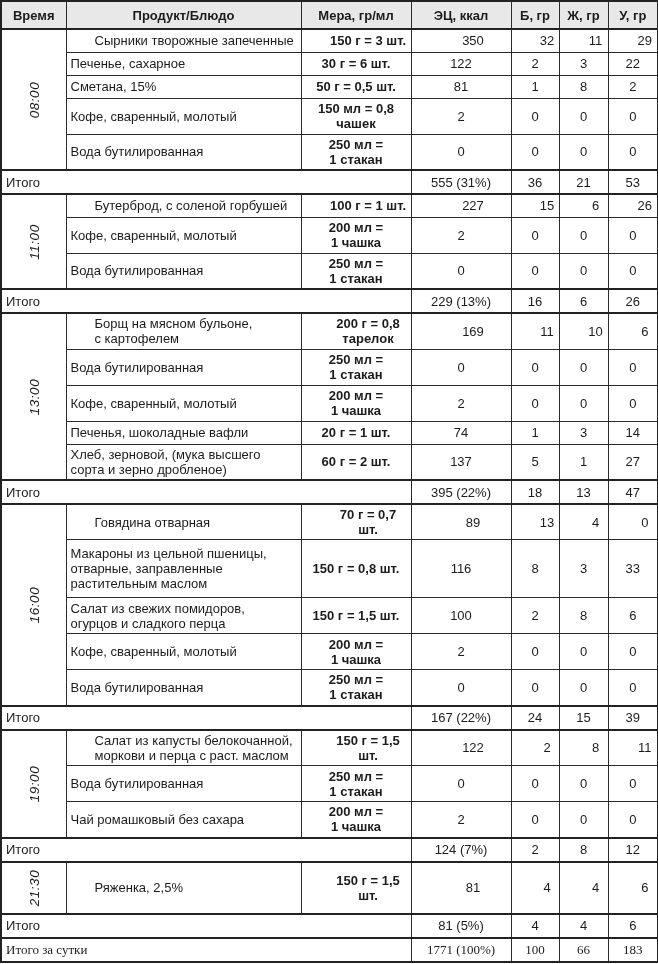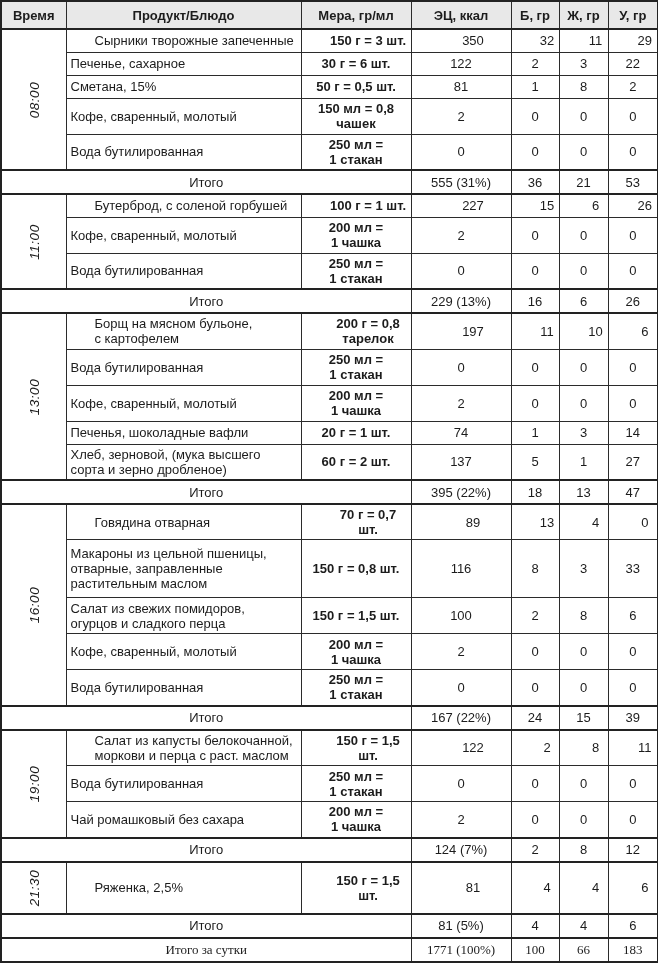--- a/index.html
+++ b/index.html
@@ -80,21 +80,20 @@
     border-top: 2px solid #222222;
     border-bottom: 2px solid #222222;
     height: 24px;
   }
   tr.grand-total-row > td {
     border-top: 2px solid #222222;
     height: 24px;
     font-family: Liberation Serif, serif;
   }
   td.total-label {
-    text-align: center;
     margin-top: 47px;
   }
 </style>
 </head>
 <body>
 
 <div class="page">
   <table class="diet">
     <colgroup>
       <col style="width:65px">
@@ -206,21 +205,21 @@
           <td class="num">26</td>
         </tr>
         <tr class="r-lines-2 section-start">
           <td class="time-cell" rowspan="5">
             <span class="time-text">13:00</span>
           </td>
           <td class="product">Борщ на мясном бульоне,
 с  картофелем</td>
           <td class="measure">200 г = 0,8
 тарелок</td>
-          <td class="num">197</td>
+          <td class="num">169</td>
           <td class="num">11</td>
           <td class="num">10</td>
           <td class="num">6</td>
         </tr>
         <tr class="r-lines-2">
           <td class="product">Вода бутилированная</td>
           <td class="measure">250 мл =
 1 стакан</td>
           <td class="num">0</td>
           <td class="num">0</td>

